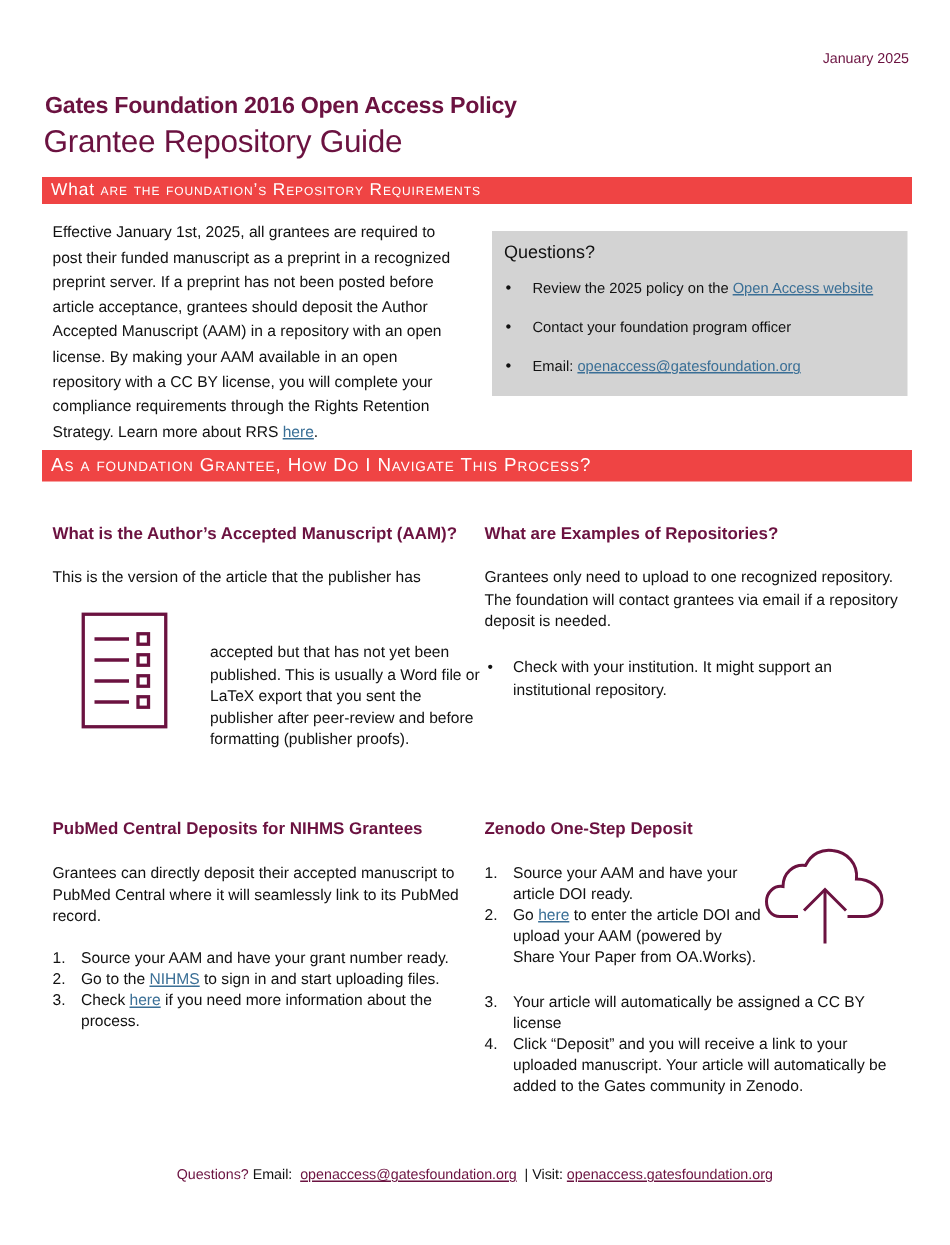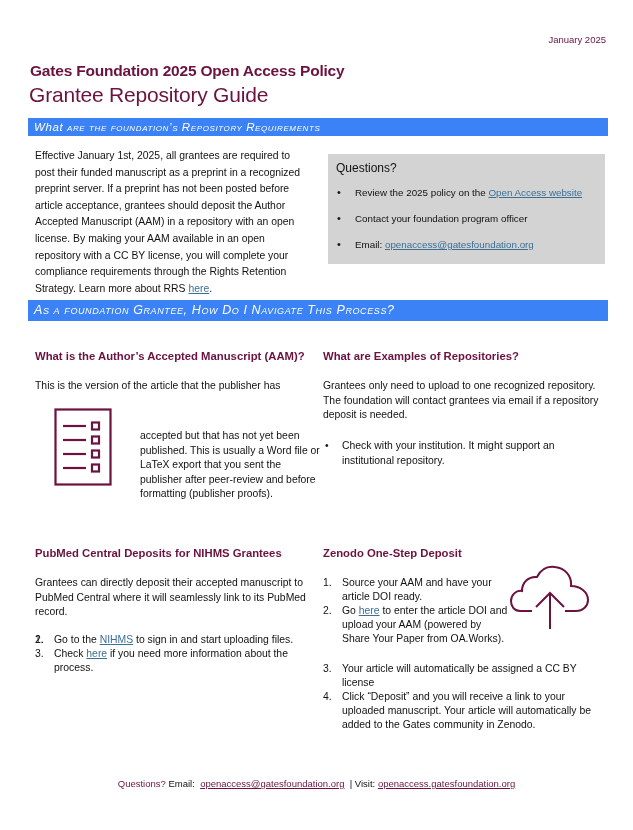--- a/index.html
+++ b/index.html
@@ -2,22 +2,22 @@
 <html><head>
 <meta charset="utf-8">
 <style>
   html, body { margin: 0; padding: 0; background: #ffffff; }
   body { width: 633px; height: 830px; position: relative; overflow: hidden;
          font-family: "Liberation Sans", "DejaVu Sans", sans-serif; color: #111; }
   .abs { position: absolute; }
   .date { right: 27px; top: 34px; font-size: 9.5px; color: #6b1240; }
   .title1 { left: 30px; top: 62px; font-size: 15.5px; font-weight: bold; color: #6b1240; letter-spacing: -0.2px; }
   .title2 { left: 29px; top: 83px; font-size: 21px; color: #6b1240; letter-spacing: -0.2px; }
-  .band { left: 28px; width: 580px; height: 18px; background: #3b82f6; color: #fff;
-          font-size: 11.5px; letter-spacing: 0.6px; line-height: 18px; padding-left: 6px; box-sizing: border-box; white-space: nowrap; font-style: italic; }
+  .band { left: 28px; width: 580px; height: 18px; background: #ef4444; color: #fff;
+          font-size: 11.5px; letter-spacing: 0.6px; line-height: 18px; padding-left: 6px; box-sizing: border-box; white-space: nowrap; }
   .band .sc { font-variant: small-caps; }
   .band1 { top: 118px; }
   .band2 { top: 300px; height: 21px; line-height: 21px; font-size: 12.5px; }
   .intro { left: 35px; top: 148px; width: 275px; font-size: 10.4px; line-height: 16.6px; }
   a, .link { color: #3a6f96; text-decoration: underline; }
   .qbox { left: 328px; top: 154px; width: 277px; height: 110px; background: #d3d3d3; box-sizing: border-box; padding: 6px 8px; }
   .qbox .qt { font-size: 12px; margin-bottom: 12px; margin-top: 1px; }
   .qbox ul { list-style: none; margin: 0; padding: 0; }
   .qbox li { font-size: 9.8px; position: relative; padding-left: 19px; margin-bottom: 15px; }
   .qbox li::before { content: "•"; position: absolute; left: 1px; top: -1px; font-size: 11px; }
@@ -30,21 +30,21 @@
   .ol li { position: relative; padding-left: 19px; font-size: 10.4px; line-height: 14px; }
   .ol li .num { position: absolute; left: 0; top: 0; }
   .footer { left: 0; width: 633px; top: 778px; text-align: center; font-size: 9.5px; }
   .footer .m { color: #6b1240; }
   .footer a { color: #6b1240; }
 </style>
 </head>
 <body>
 
 <div class="abs date">January 2025</div>
-<div class="abs title1">Gates Foundation 2025 Open Access Policy</div>
+<div class="abs title1">Gates Foundation 2016 Open Access Policy</div>
 <div class="abs title2">Grantee Repository Guide</div>
 
 <div class="abs band band1">
   <span>What</span><span class="sc"> are the foundation’s Repository Requirements</span>
 </div>
 
 <div class="abs intro">
   <span>Effective January 1st, 2025, all grantees are required to post their funded manuscript as a preprint in a recognized preprint server. If a preprint has not been posted before article acceptance, grantees should deposit the Author Accepted Manuscript (AAM) in a repository with an open license. By making your AAM available in an open repository with a CC BY license, you will complete your compliance requirements through the Rights Retention Strategy. Learn more about RRS </span><a class="link">here</a><span>.</span>
 </div>
 
@@ -82,21 +82,21 @@
 
 <div class="abs h3" style="left:323px; top:350px;">What are Examples of Repositories?</div>
 <div class="abs p" style="left:323px; top:379px; width:285px;">Grantees only need to upload to one recognized repository. The foundation will contact grantees via email if a repository deposit is needed.</div>
 <ul class="abs bul" style="left:323px; top:439px; width:285px;">
   <li>Check with your institution. It might support an institutional repository.</li>
 </ul>
 
 <div class="abs h3" style="left:35px; top:547px;">PubMed Central Deposits for NIHMS Grantees</div>
 <div class="abs p" style="left:35px; top:576px; width:275px;">Grantees can directly deposit their accepted manuscript to PubMed Central where it will seamlessly link to its PubMed record.</div>
 <ol class="abs ol" style="left:35px; top:633px; width:280px;">
-  <li><span class="num">1.</span></li>
+  <li><span class="num">1.</span><span>Source your AAM and have your grant number ready.</span></li>
   <li><span class="num">2.</span><span>Go to the </span><a class="link">NIHMS</a><span> to sign in and start uploading files.</span></li>
   <li><span class="num">3.</span><span>Check </span><a class="link">here</a><span> if you need more information about the process.</span></li>
 </ol>
 
 <div class="abs h3" style="left:323px; top:547px;">Zenodo One-Step Deposit</div>
 <ol class="abs ol" style="left:323px; top:576px; width:185px;">
   <li><span class="num">1.</span><span>Source your AAM and have your article DOI ready.</span></li>
   <li><span class="num">2.</span><span>Go </span><a class="link">here</a><span> to enter the article DOI and upload your AAM (powered by Share Your Paper from OA.Works).</span></li>
 </ol>
 <ol class="abs ol" style="left:323px; top:662px; width:285px;">

